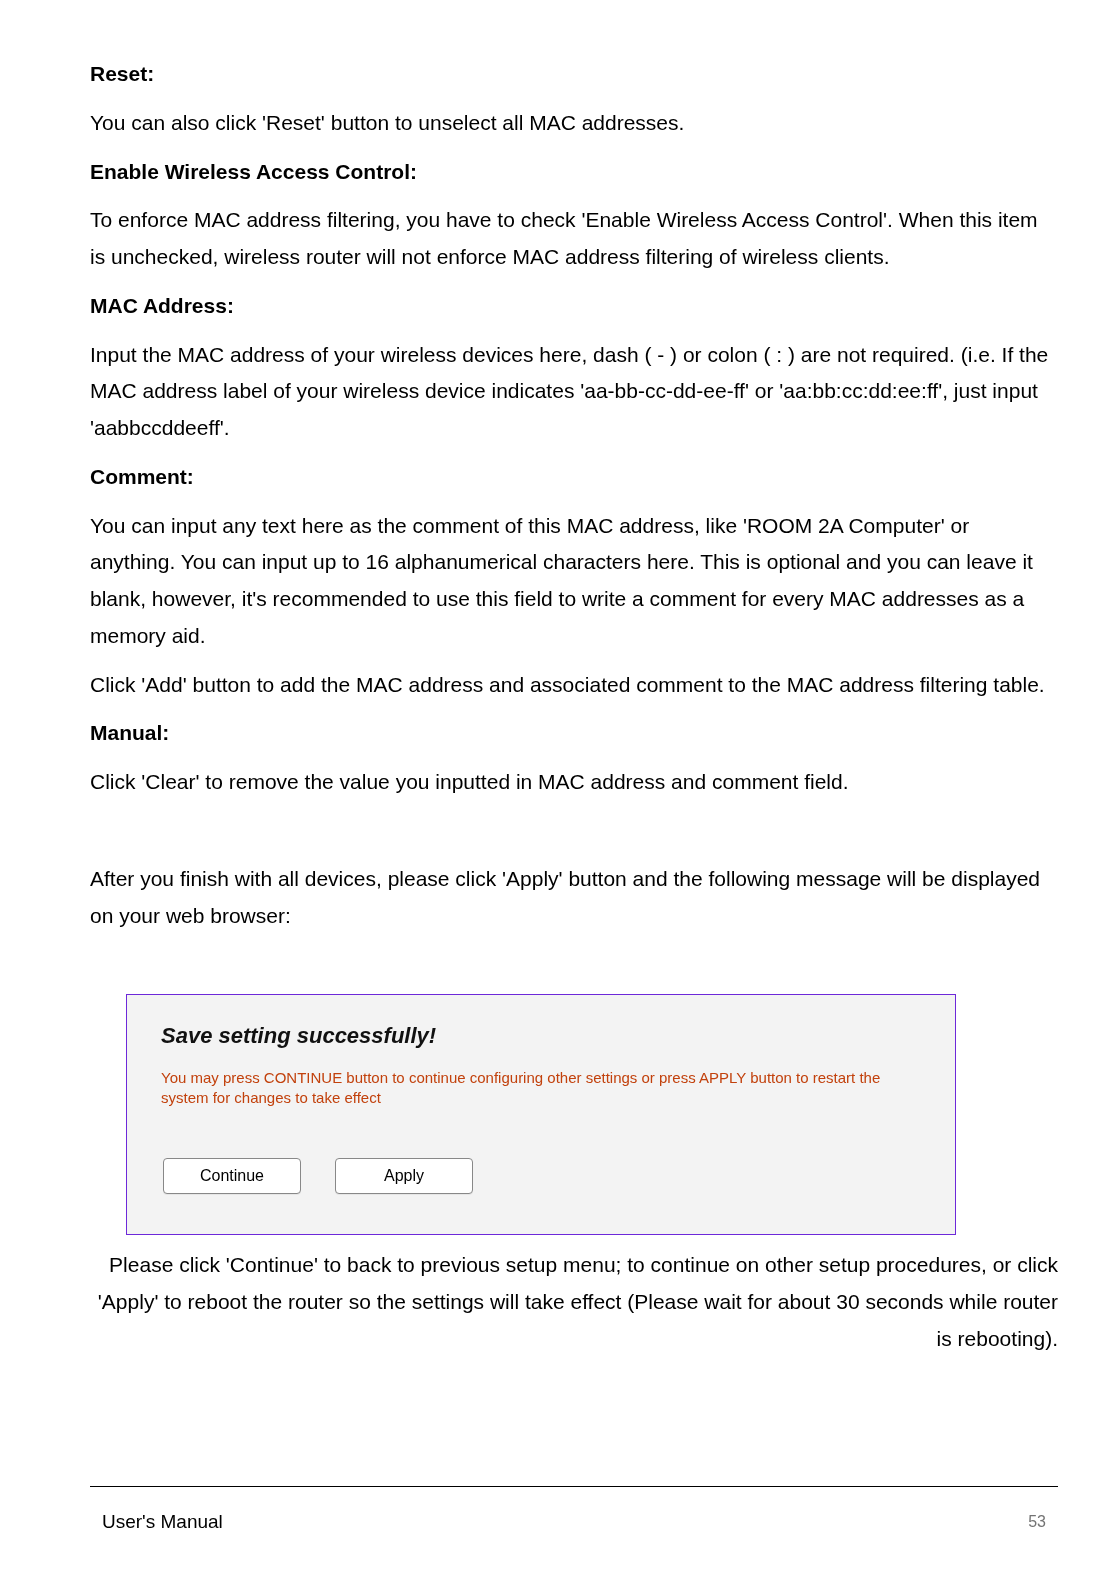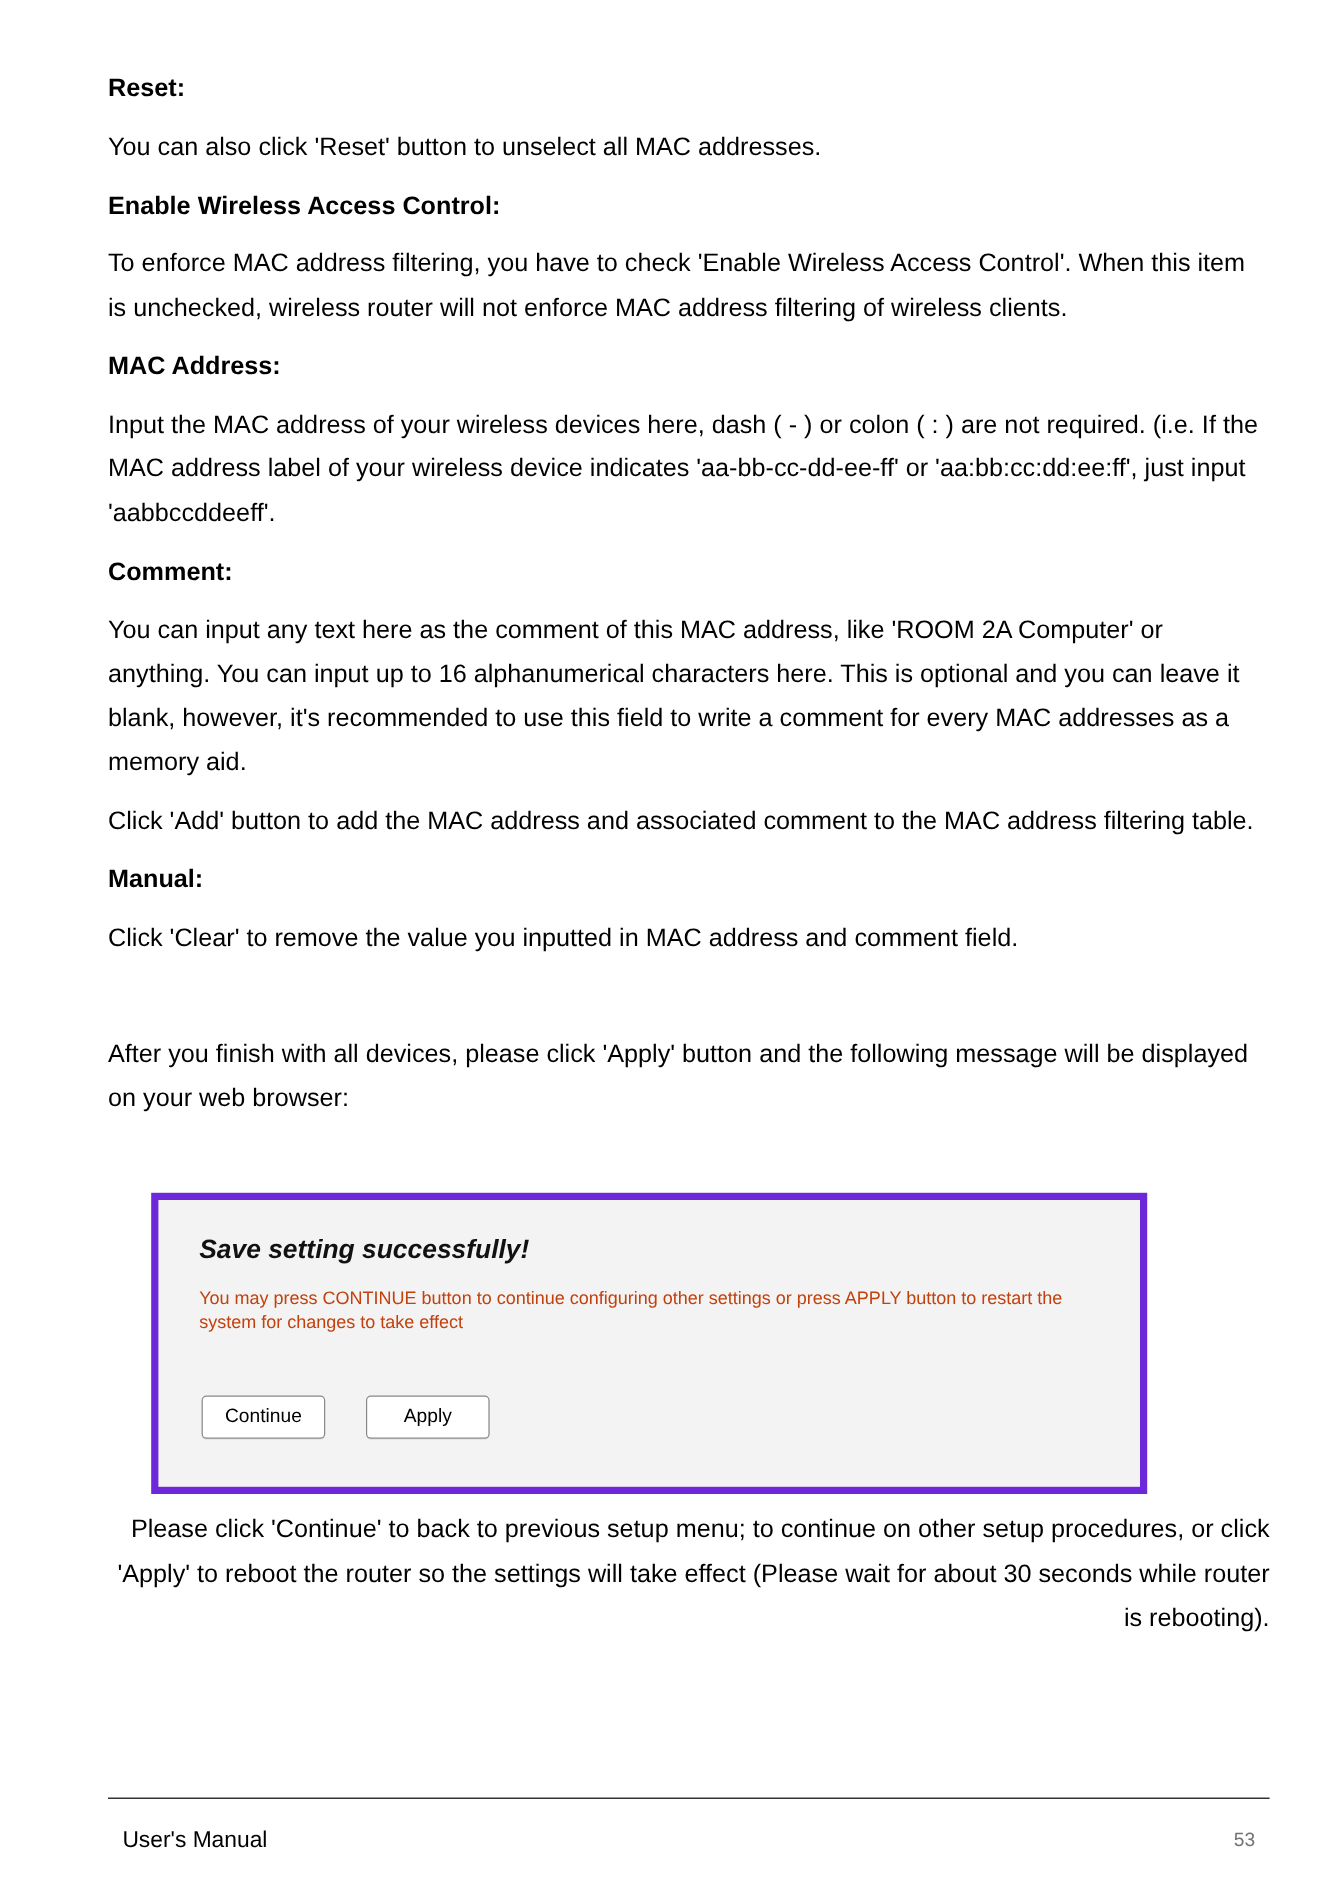--- a/index.html
+++ b/index.html
@@ -25,21 +25,21 @@
       font-weight: bold;
     }
     .para-spacer {
       height: 36px;
     }
     .dialog-box {
       margin-top: 2px;
       margin-left: 48px;
       width: 830px;
       background: #f3f3f3;
-      border: 6px solid #6d28d9;
+      border: 1px solid #6d28d9;
       padding: 10px 22px 16px 22px;
     }
     .dialog-title {
       font-family: Arial, Helvetica, sans-serif;
       font-size: 22px;
       font-weight: bold;
       font-style: italic;
       color: #111;
       margin-bottom: 10px;
     }
@@ -53,41 +53,41 @@
       display: flex;
       gap: 10px;
       margin-left: 2px;
     }
     .dialog-btn {
       background: #fff;
       border: 1px solid #888;
       border-radius: 4px;
       font-size: 16px;
       padding: 3px 0;
-      width: 103px;
+      width: 138px;
       text-align: center;
       box-shadow: 0 1px 0 rgba(0,0,0,0.05);
     }
     .footer {
       position: absolute;
       bottom: 0;
       left: 0;
       right: 0;
       padding: 0 42px;
     }
     .footer-line {
       border-top: 1px solid #000;
       margin-bottom: 6px;
     }
     .footer-row {
       display: flex;
       justify-content: space-between;
       align-items: center;
       font-size: 19px;
-      padding-bottom: 20px;
+      padding-bottom: 32px;
     }
     .footer-left {
       font-size: 19px;
       color: #000;
     }
     .footer-right {
       font-size: 16px;
       color: #737373;
     }
   </style>

